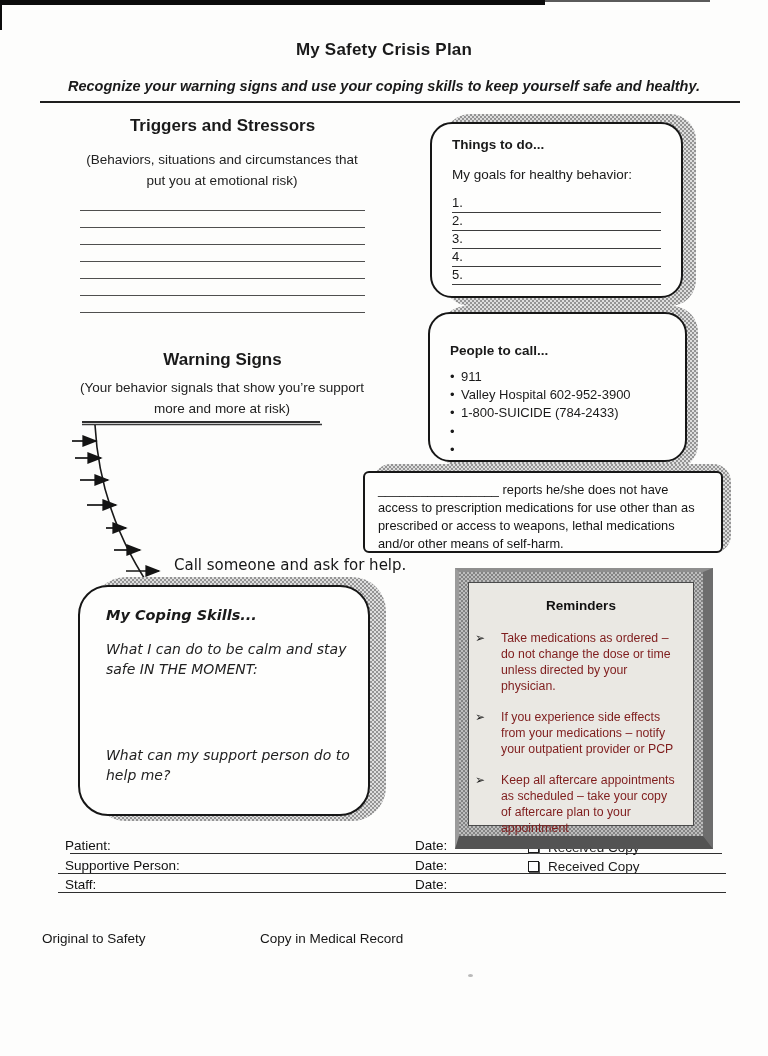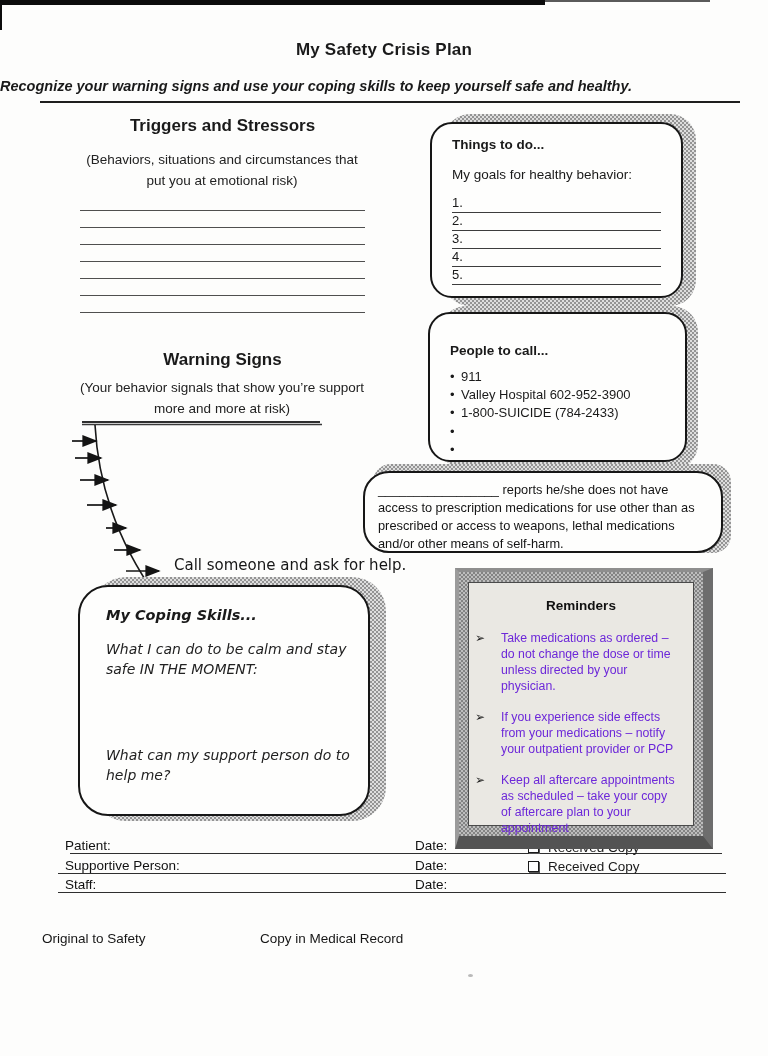--- a/index.html
+++ b/index.html
@@ -12,21 +12,21 @@
   .abs { position: absolute; }
 
   
   .scan-top { left: 0; top: 0; width: 545px; height: 5px; background: #0c0c0c; }
   .scan-top2 { left: 545px; top: 0; width: 165px; height: 2px; background: #5a5a5a; }
   .scan-left { left: 0; top: 0; width: 2px; height: 30px; background: #0c0c0c; }
   .scan-dot { left: 468px; top: 974px; width: 5px; height: 3px; background: #b9b9b9; border-radius: 50%; }
 
   .title { left: 0; top: 40px; width: 768px; text-align: center;
            font-size: 17px; font-weight: bold; letter-spacing: 0.2px; }
-  .subtitle { left: 0; top: 78px; width: 768px; text-align: left;
+  .subtitle { left: 0; top: 78px; width: 768px; text-align: center;
               font-size: 14.5px; font-weight: bold; font-style: italic; }
   .divider { left: 40px; top: 101px; width: 700px; height: 2px; background: #1e1e1e; }
 
   .sec-heading { font-size: 17px; font-weight: bold; text-align: center; }
   .sec-desc { font-size: 13.5px; text-align: center; line-height: 1.55; color: #222; }
 
   .triggers-heading { left: 60px; top: 116px; width: 325px; }
   .triggers-desc { left: 52px; top: 150px; width: 340px; }
   .blank-line { left: 80px; width: 285px; height: 1px;
                 border-bottom: 1.3px solid #4f4f4f; }
@@ -58,21 +58,21 @@
 
   .ws-heading { left: 60px; top: 350px; width: 325px; }
   .ws-desc { left: 52px; top: 378px; width: 340px; }
   .ws-topline { left: 82px; top: 421px; width: 238px; height: 1.6px; background: #2e2e2e; }
   .ws-svg { left: 60px; top: 423px; }
 
   .call-text { left: 174px; top: 556px; font-family: "DejaVu Sans", sans-serif;
                font-size: 15px; color: #161616; }
 
   .med-shadow { left: 373px; top: 464px; width: 358px; height: 89px; border-radius: 18px; }
-  .med-box { left: 363px; top: 471px; width: 360px; height: 82px; border-radius: 26px;
+  .med-box { left: 363px; top: 471px; width: 360px; height: 82px; border-radius: 6px;
              padding: 8px 13px; font-size: 12.8px; line-height: 1.4; color: #141414; }
 
   .cope-shadow { left: 92px; top: 577px; width: 294px; height: 244px; border-radius: 34px; }
   .cope-box { left: 78px; top: 585px; width: 292px; height: 231px; border-radius: 30px; }
   .cope-head { position: absolute; left: 26px; top: 20px;
                font-family: "DejaVu Sans", sans-serif; font-size: 14.5px;
                font-weight: bold; font-style: italic; }
   .cope-p { position: absolute; left: 26px; width: 252px;
             font-family: "DejaVu Sans", sans-serif; font-size: 14px;
             font-style: italic; line-height: 1.45; color: #222; }
@@ -87,21 +87,21 @@
     padding: 10px 9px; z-index: 5;
   }
   .rem-panel { width: 100%; height: 100%; background: #eae8e3;
                border: 1px solid #4a4a4a; padding: 10px 2px; }
   .rem-head { text-align: center; font-size: 13.5px; font-weight: bold;
               margin-top: 5px; color: #111; }
   .rem-items { margin-top: 18px; }
   .rem-item { display: flex; margin-bottom: 15px; }
   .rem-marker { width: 30px; flex: 0 0 30px; font-size: 12px; color: #222;
                 padding-left: 4px; }
-  .rem-text { font-size: 12.3px; line-height: 1.3; color: #6d28d9; width: 178px; }
+  .rem-text { font-size: 12.3px; line-height: 1.3; color: #7f1d1d; width: 178px; }
 
   .sig-label { font-size: 13.5px; color: #111; }
   .sig-line { height: 1px; border-bottom: 1.4px solid #2f2f2f; }
   .checkbox { display: inline-block; width: 11px; height: 11px;
               border: 1.6px solid #1a1a1a; background: #fff;
               box-shadow: 1px 1px 0 #555; vertical-align: -1px; }
   .rc-label { font-size: 13.5px; margin-left: 9px; }
   .rc-group { white-space: nowrap; }
 
   .footer-text { font-size: 13.5px; color: #161616; }

